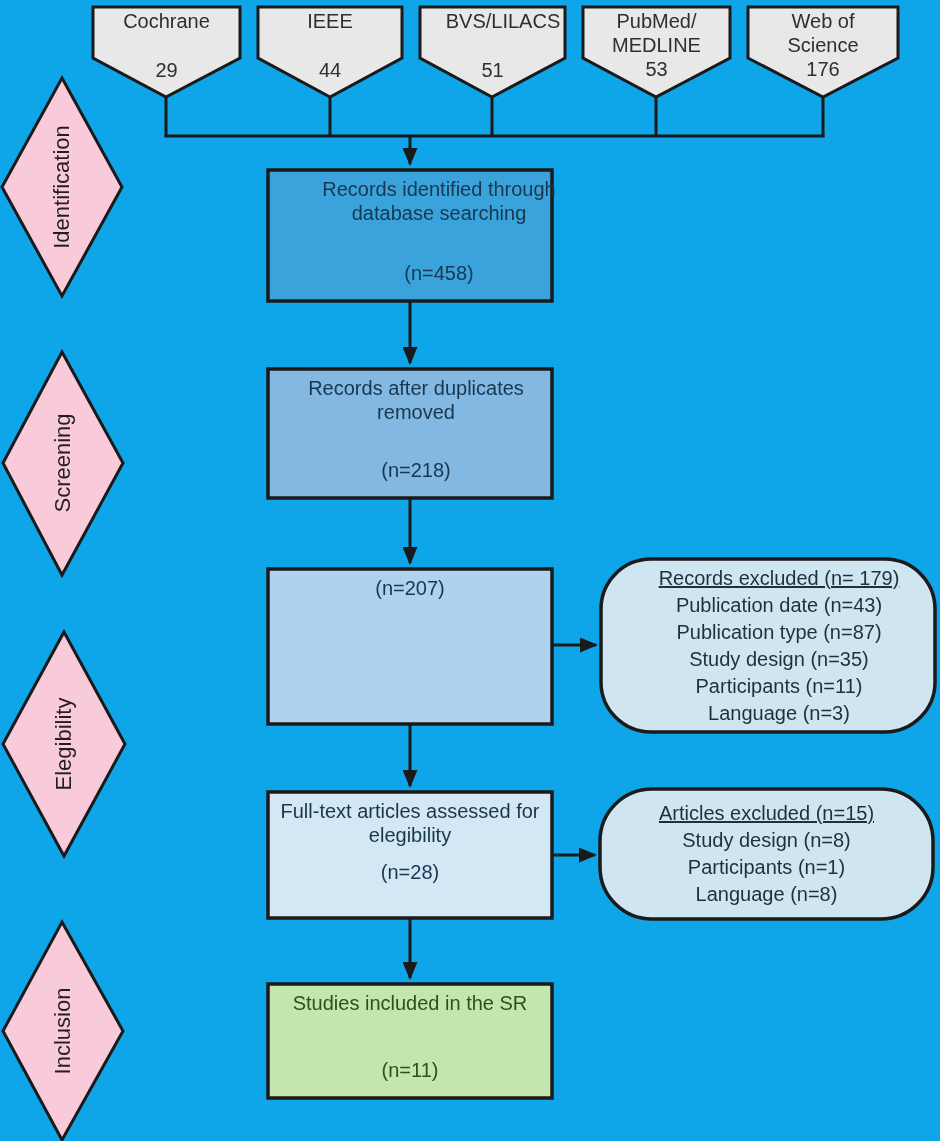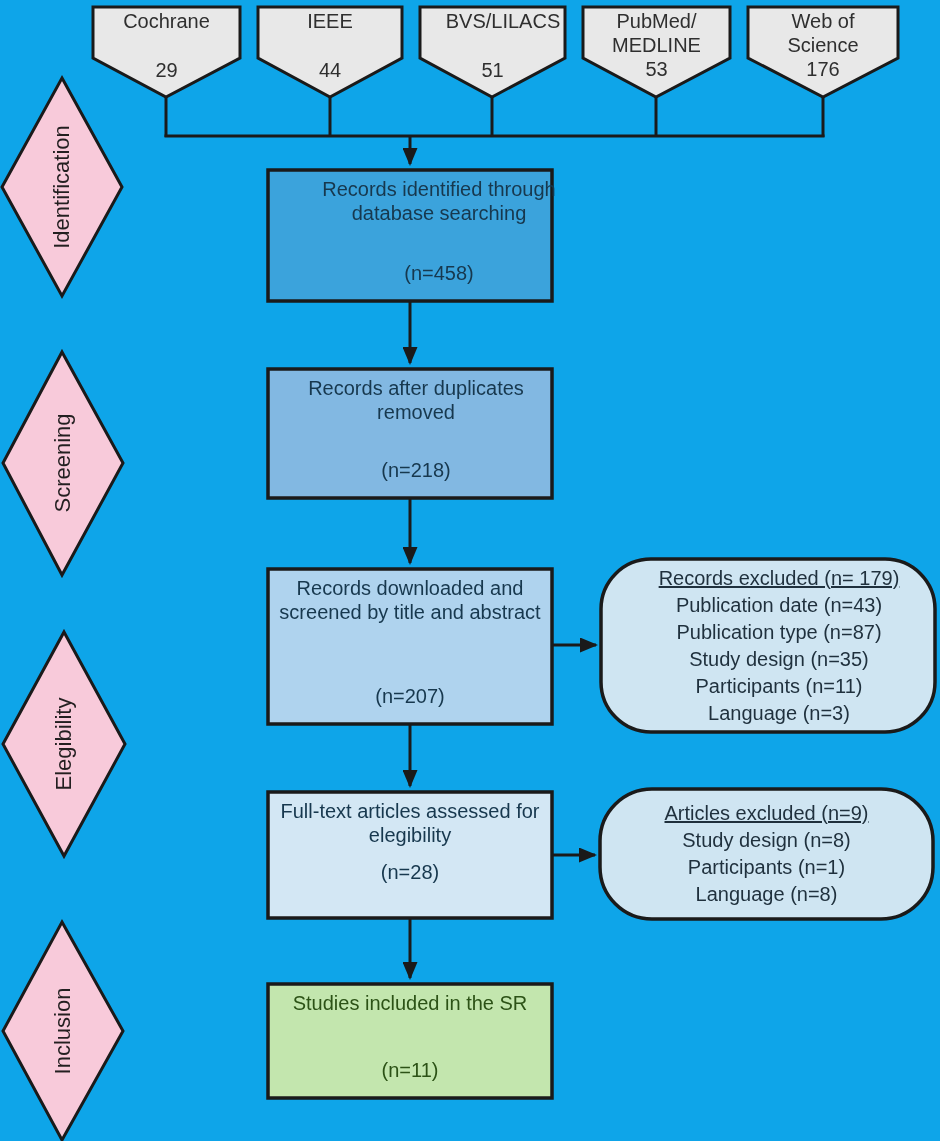--- a/index.html
+++ b/index.html
@@ -120,21 +120,20 @@
     <span>Records identified through database searching</span>
     <span class="count">(n=458)</span>
   </div>
 
   <div class="txt box-text" style="left:268px;top:369px;width:296px;height:129px;">
     <span>Records after duplicates removed</span>
     <span class="count">(n=218)</span>
   </div>
 
   <div class="txt box-text" style="left:268px;top:569px;width:284px;height:155px;">
-    <span>Records downloaded and screened by title and abstract</span>
     <span class="count">(n=207)</span>
   </div>
 
   <div class="txt box-text" style="left:268px;top:792px;width:284px;height:108px;">
     <span>Full-text articles assessed for elegibility</span>
     <span class="count">(n=28)</span>
   </div>
 
   <div class="txt box-text green" style="left:268px;top:984px;width:284px;height:114px;padding-bottom:16px;">
     <span>Studies included in the SR</span>
@@ -144,19 +143,19 @@
   <div class="txt excl-text" style="left:601px;top:559px;width:356px;height:173px;">
     <span class="excl-title">Records excluded (n= 179)</span>
     <span>Publication date (n=43)</span>
     <span>Publication type (n=87)</span>
     <span>Study design (n=35)</span>
     <span>Participants (n=11)</span>
     <span>Language (n=3)</span>
   </div>
 
   <div class="txt excl-text" style="left:600px;top:789px;width:333px;height:130px;">
-    <span class="excl-title">Articles excluded (n=9)</span>
+    <span class="excl-title">Articles excluded (n=15)</span>
     <span>Study design (n=8)</span>
     <span>Participants (n=1)</span>
     <span>Language (n=8)</span>
   </div>
 
 </div>
 
 </body></html>

